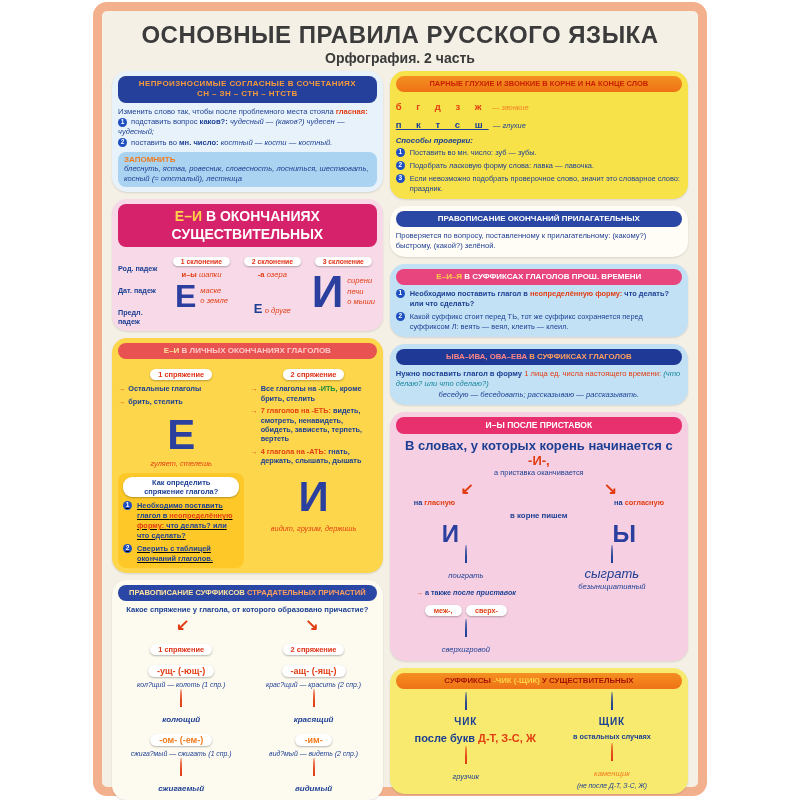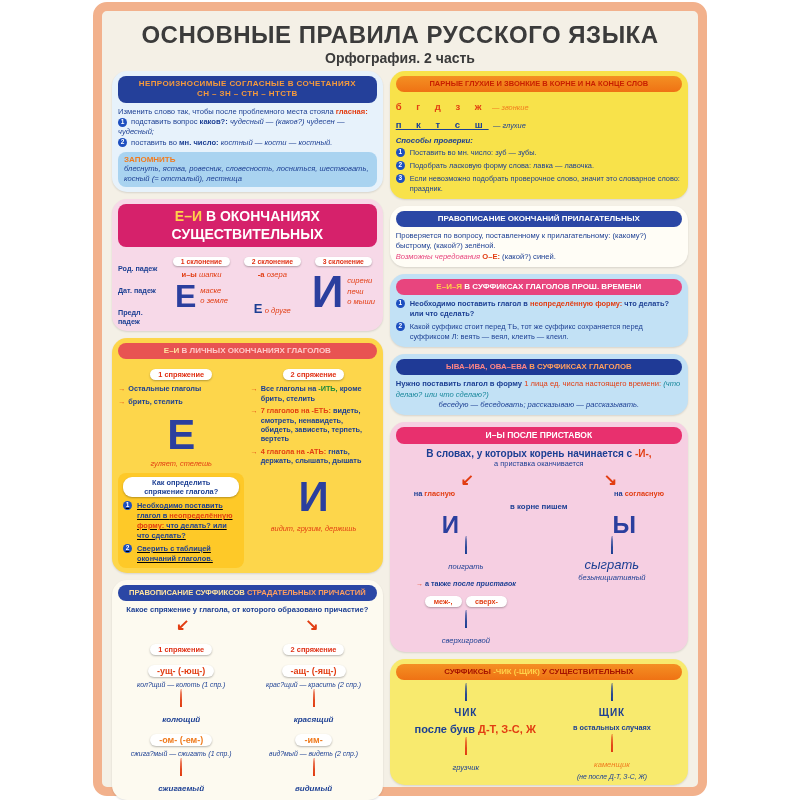--- a/index.html
+++ b/index.html
@@ -233,23 +233,20 @@
             </div>
           <div class="step navy">
               <span class="badge">3</span>
               <span>Если невозможно подобрать проверочное слово, значит это словарное слово: праздник.</span>
             </div>
         </div>
 
         <div class="card c-r2">
           <div class="hdr h-r2">ПРАВОПИСАНИЕ ОКОНЧАНИЙ ПРИЛАГАТЕЛЬНЫХ</div>
           <div class="t navy" style="margin-top:4px;">Проверяется по вопросу, поставленному к  прилагательному: (какому?) быстрому, (какой?) зелёной.</div>
-          <div class="t">
-            <span class="pink it">Возможны чередования </span><span class="red b">О–Е:</span><span class="navy"> (какой?) синей.</span>
-          </div>
         </div>
 
         <div class="card c-r3">
           <div class="hdr h-r3">
             <span class="hl-y">Е–И–Я</span><span> В СУФФИКСАХ ГЛАГОЛОВ ПРОШ. ВРЕМЕНИ</span>
           </div>
           <div class="step navy b" style="margin-top:4px;">
             <span class="badge">1</span>
             <span><span>Необходимо поставить глагол в </span><span class="red">неопределённую форму: </span><span>что делать? или что сделать?</span></span>
           </div>
@@ -264,21 +261,21 @@
             <span style="color:#ff8585;">ЫВА–ИВА, ОВА–ЕВА</span><span class="hl-o"> В СУФФИКСАХ ГЛАГОЛОВ</span>
           </div>
           <div class="t" style="margin-top:4px;">
             <span class="navy b">Нужно поставить глагол в форму </span><span class="red">1 лица ед. числа настоящего времени:</span><span class="teal it"> (что делаю? или что сделаю?)</span>
           </div>
           <div class="t navy it ctr">беседую — беседовать;  рассказываю — рассказывать.</div>
         </div>
 
         <div class="card c-r5">
           <div class="hdr h-r5">И–Ы ПОСЛЕ ПРИСТАВОК</div>
-          <div class="ctr navy b" style="font-size:10px;margin-top:4px;">
+          <div class="ctr navy b" style="font-size:13px;margin-top:4px;">
             <span>В словах, у которых корень начинается с </span><span class="red">-И-,</span>
           </div>
           <div class="ctr navy" style="font-size:7.4px;">а приставка оканчивается</div>
           <div style="display:flex;justify-content:space-around;margin-top:2px;">
             <span class="arrow">↙</span>
             <span class="arrow">↘</span>
           </div>
           <div style="display:flex;justify-content:space-between;padding:0 18px;">
             <span style="font-size:7.4px;"><span class="navy b">на </span><span class="red b">гласную</span></span>
             <span style="font-size:7.4px;"><span class="navy b">на </span><span class="red b">согласную</span></span>

